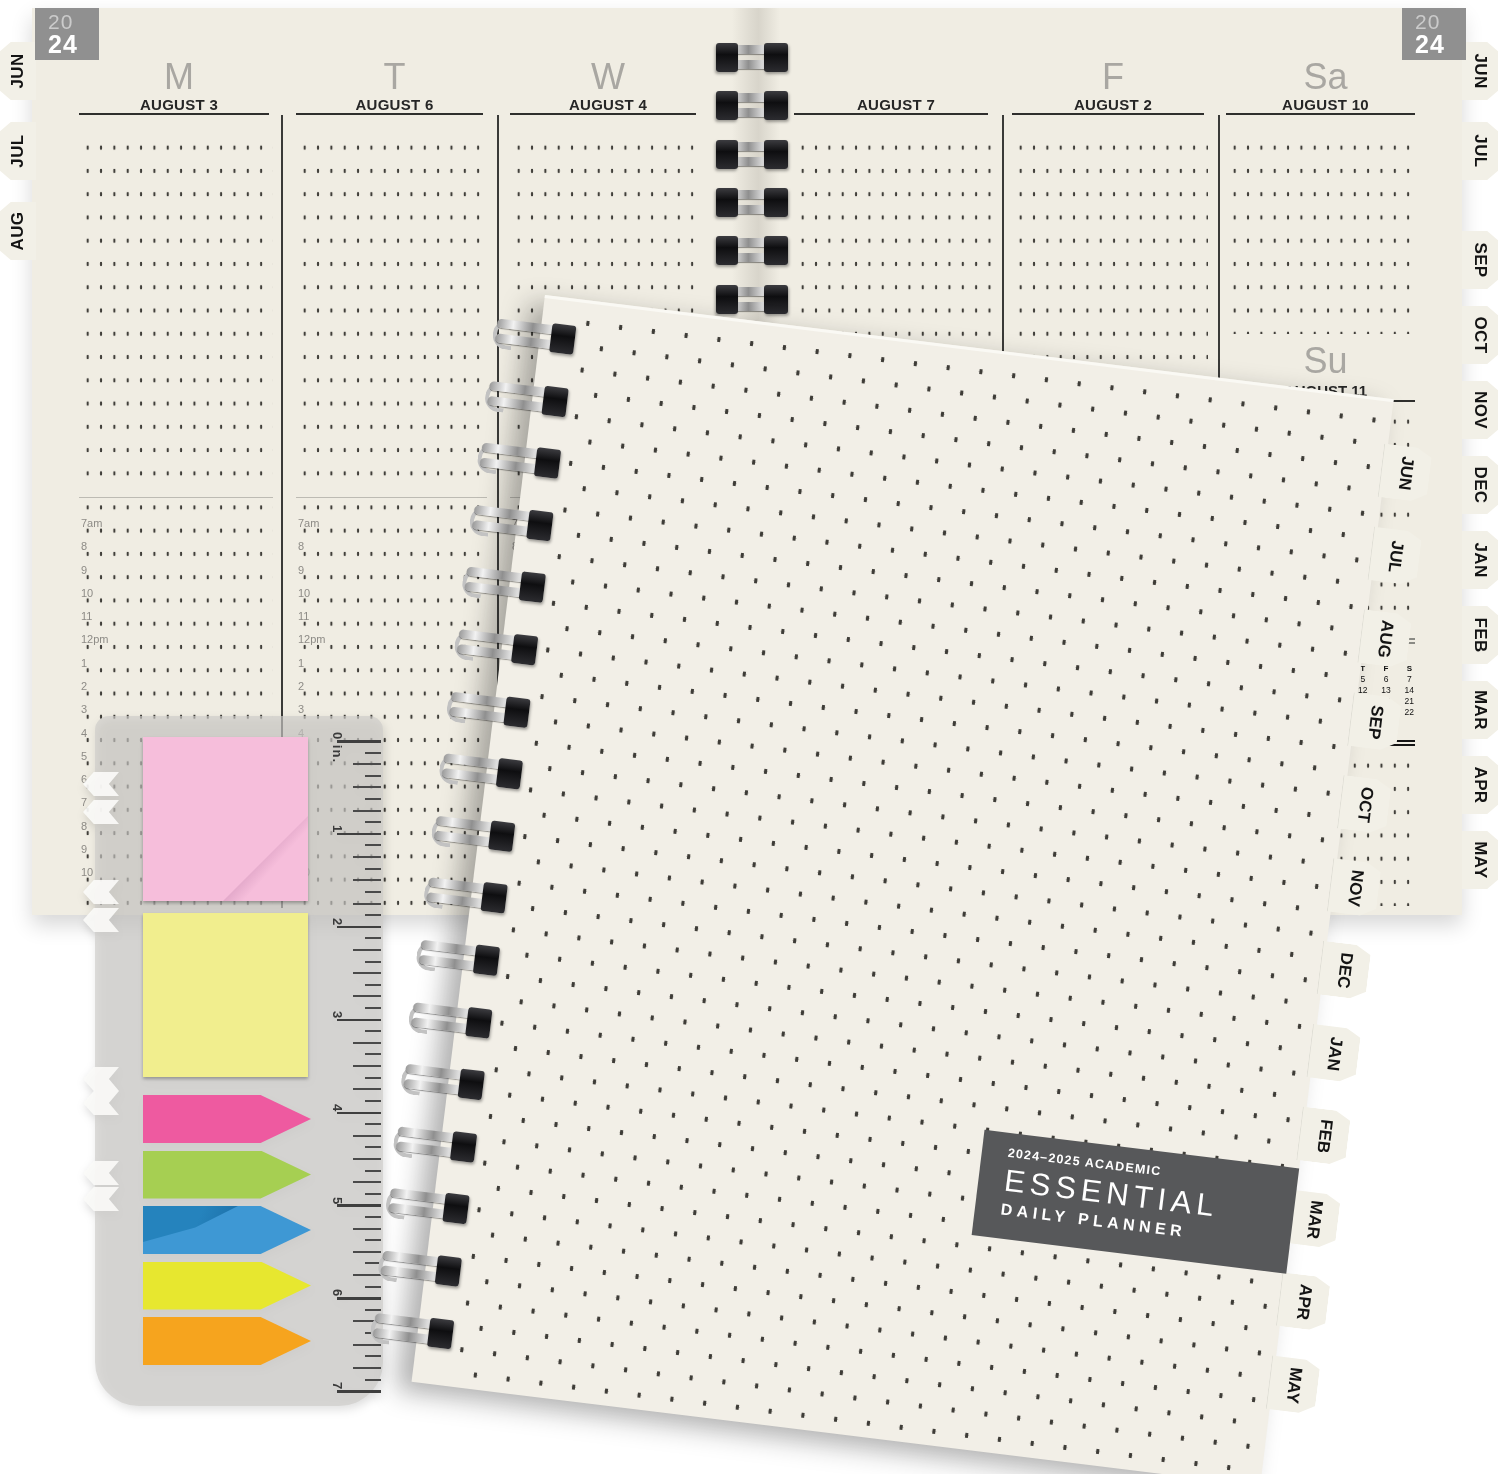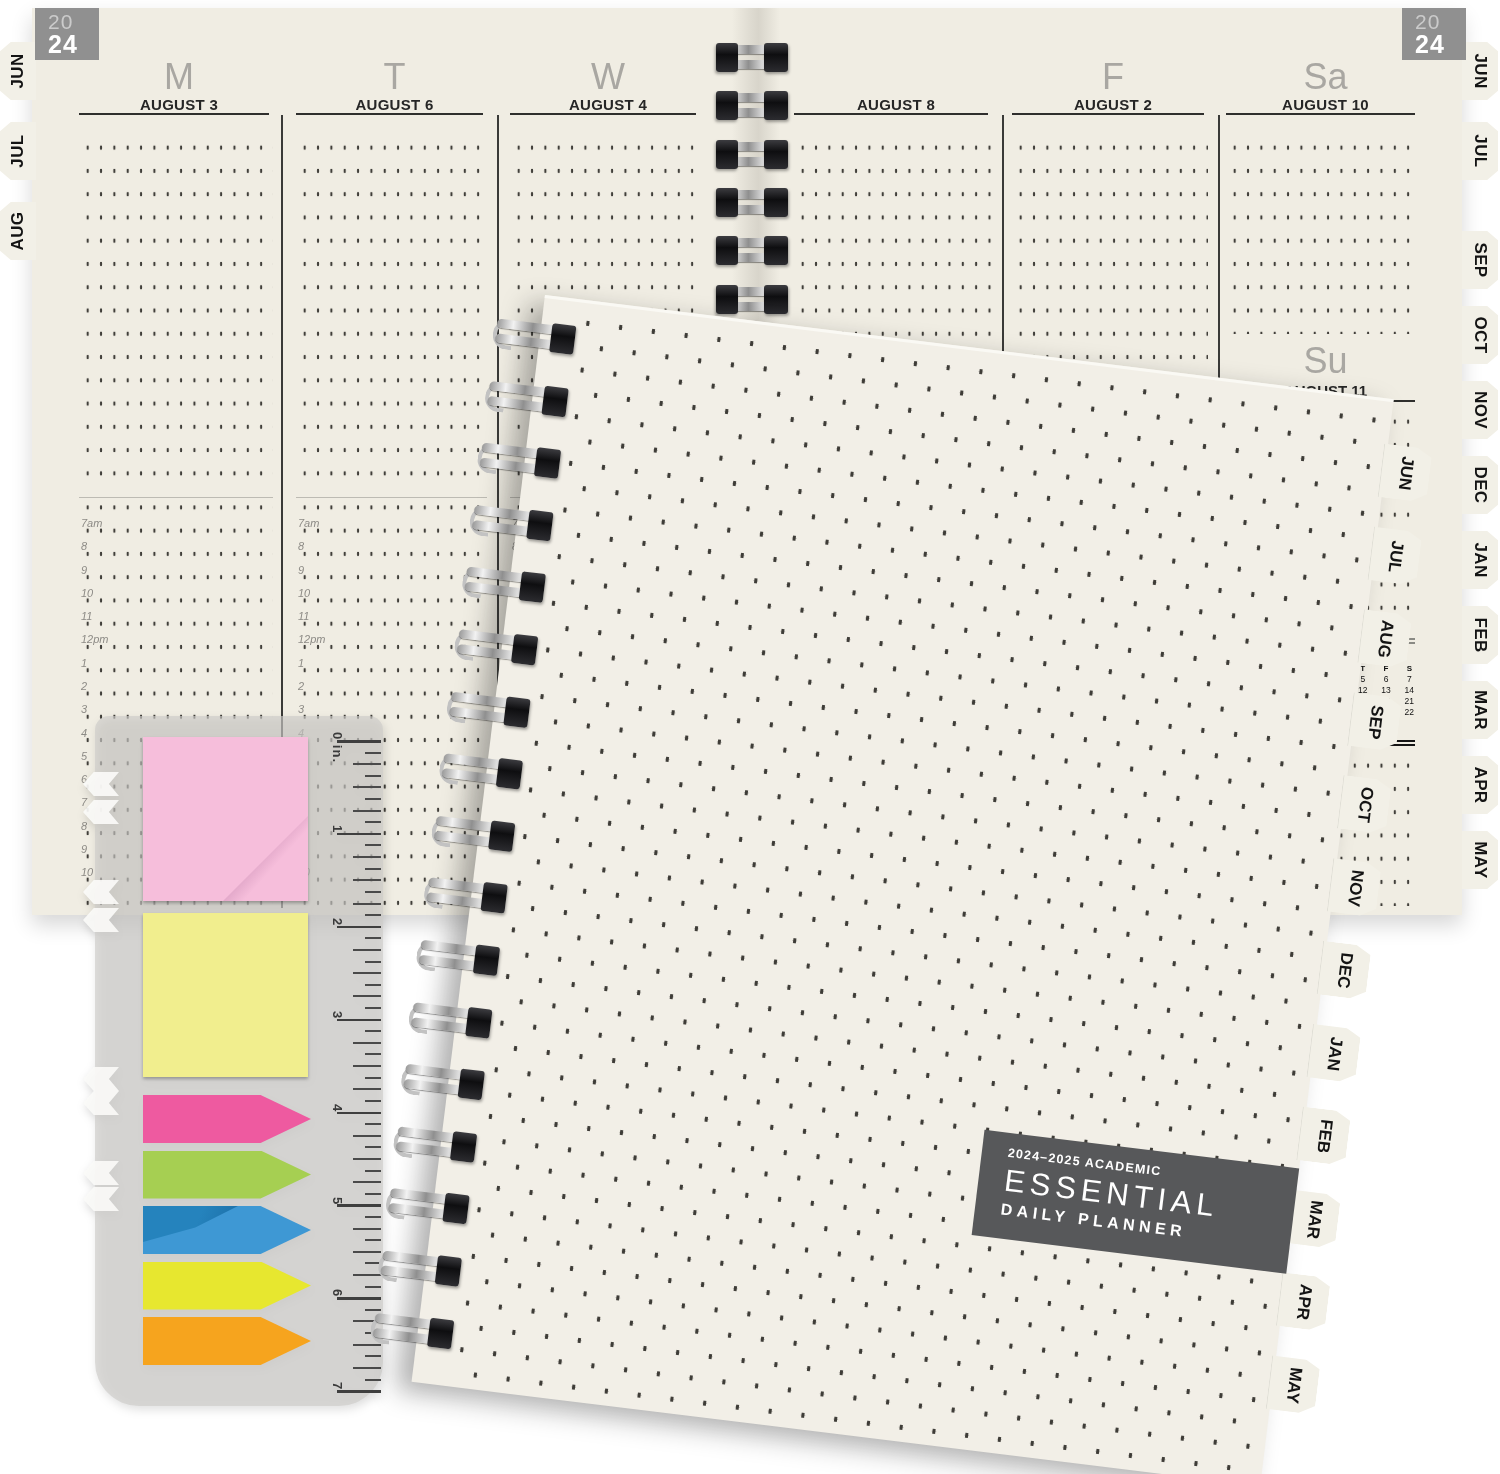--- a/index.html
+++ b/index.html
@@ -38,21 +38,21 @@
   .cols .day-col:nth-child(5){left:976px;width:210px;}
   .cols .day-col:nth-child(6){left:1190px;width:207px;}
   .day-letter{position:absolute;top:48px;left:0;right:0;text-align:center;font-size:36px;color:#a9a7a2;}
   .day-date{position:absolute;top:88px;left:0;right:0;text-align:center;font-size:15px;font-weight:bold;
             color:#262626;letter-spacing:0.3px;}
   .day-underline{position:absolute;top:105px;left:4px;right:14px;border-top:2.5px solid #2f2f2d;}
   .dotgrid{background-image:radial-gradient(#413f3a 1.05px,rgba(0,0,0,0) 1.5px);
            background-size:13.35px 23.28px;}
   .day-dots{position:absolute;top:128px;left:6px;right:10px;height:356px;}
   .day-divider{position:absolute;top:489px;left:4px;right:10px;border-top:1.5px solid #bdbbb3;}
-  .time-area{position:absolute;top:497px;left:6px;right:10px;height:402px;background-position:0 14px;font-style:italic;}
+  .time-area{position:absolute;top:497px;left:6px;right:10px;height:402px;background-position:0 14px;}
   .time-label{position:absolute;left:0;top:calc(var(--i)*23.28px + 12px);font-size:11px;color:#8d8b86;}
   .day-col:nth-child(6) .day-dots{height:198px;}
   .day-col:nth-child(6) .day-divider,.day-col:nth-child(6) .time-area{display:none;}
   
   .sep{position:absolute;top:107px;bottom:7px;width:1.5px;background:#3a3a38;}
   .sep.s1{left:249px;} .sep.s2{left:465px;} .sep.s3{left:970px;} .sep.s4{left:1186px;}
 
   
   .su-block{position:absolute;left:1190px;top:0;width:207px;height:899px;}
   .su-letter{position:absolute;top:332px;left:0;right:0;text-align:center;font-size:36px;color:#a9a7a2;}
@@ -277,21 +277,21 @@
             <div class="time-label" style="--i: 9;">4</div>
             <div class="time-label" style="--i: 10;">5</div>
             <div class="time-label" style="--i: 11;">6</div>
             <div class="time-label" style="--i: 12;">7</div>
             <div class="time-label" style="--i: 13;">8</div>
             <div class="time-label" style="--i: 14;">9</div>
             <div class="time-label" style="--i: 15;">10</div>
           </div>
       </div>
         <div class="day-col" style="--i: 3;">
-        <div class="day-date">AUGUST 8</div>
+        <div class="day-date">AUGUST 7</div>
         <div class="day-underline"></div>
         <div class="day-dots dotgrid"></div>
         <div class="day-divider"></div>
         <div class="time-area dotgrid">
 
         <div class="time-label" style="--i: 0;">7am</div>
             <div class="time-label" style="--i: 1;">8</div>
             <div class="time-label" style="--i: 2;">9</div>
             <div class="time-label" style="--i: 3;">10</div>
             <div class="time-label" style="--i: 4;">11</div>

